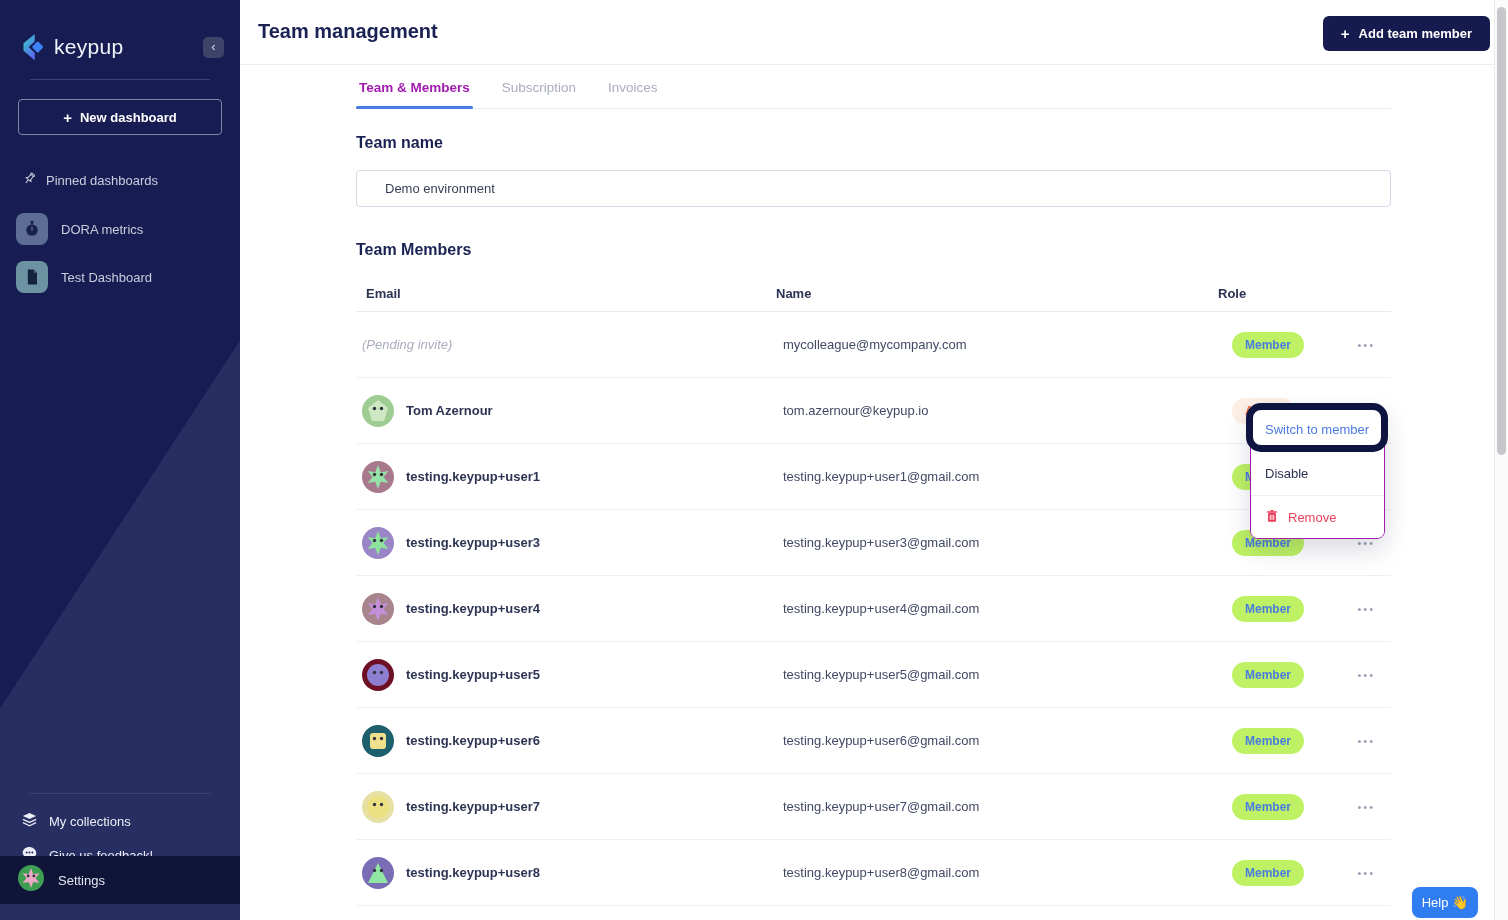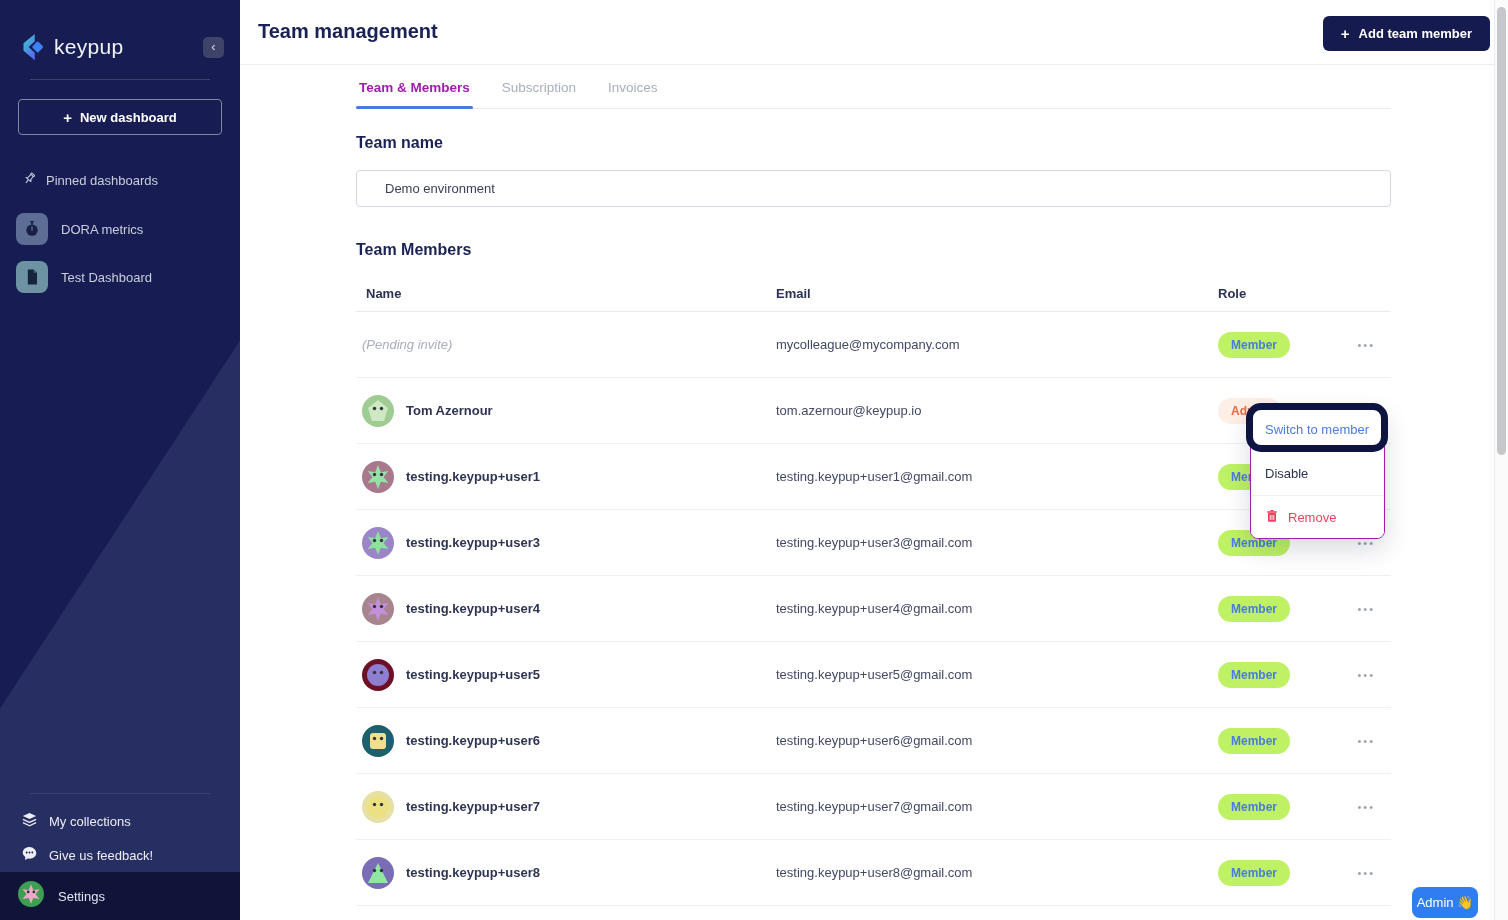--- a/index.html
+++ b/index.html
@@ -18,21 +18,21 @@
   .new-dash-btn { margin:19px 18px 0 18px; height:36px; display:flex; align-items:center; justify-content:center; border:1px solid #80869f; border-radius:4px; color:#fff; font-size:13px; font-weight:600; cursor:pointer; }
   .new-dash-btn .plus { font-size:15px; font-weight:700; margin-right:8px; }
   .pinned-label { margin:36px 0 0 22px; display:flex; align-items:center; gap:9px; color:#c9cddd; font-size:13px; }
   .pinned-list { margin-top:16px; }
   .pinned-item { display:flex; align-items:center; gap:13px; padding:8px 16px; cursor:pointer; }
   .pinned-icon { width:32px; height:32px; border-radius:8px; display:flex; align-items:center; justify-content:center; flex:0 0 auto; }
   .pinned-item-label { color:#c9cddd; font-size:13px; }
   .sidebar-footer { position:absolute; left:0; right:0; bottom:48px; }
   .footer-divider { border-top:1px solid #3c4270; margin:0 30px 10px 30px; }
   .footer-item { display:flex; align-items:center; gap:11px; padding:7px 0 7px 21px; color:#eceef6; font-size:13px; font-weight:500; cursor:pointer; }
-  .settings-row { position:absolute; left:0; right:0; bottom:0; height:48px; background:#0f1438; display:flex; align-items:center; gap:14px; padding-left:18px; cursor:pointer; }
+  .settings-row { position:absolute; left:0; right:0; bottom:16px; height:48px; background:#0f1438; display:flex; align-items:center; gap:14px; padding-left:18px; cursor:pointer; }
   .settings-label { color:#e2e5f0; font-size:13px; }
 
   
   .main { position:absolute; left:240px; top:0; right:14px; bottom:0; background:#fff; }
   .main-header { position:absolute; left:0; right:0; top:0; height:65px; border-bottom:1px solid #ecedf2; background:#fff; }
   .page-title { position:absolute; left:18px; top:20px; font-size:20px; font-weight:700; color:#1a2153; }
   .add-member-btn { position:absolute; right:4px; top:16px; height:35px; padding:0 18px; background:#151b4e; color:#fff; border:none; border-radius:6px; font-size:13px; font-weight:600; display:flex; align-items:center; gap:9px; cursor:pointer; font-family:inherit; }
   .add-member-btn .plus { font-size:15px; font-weight:700; }
 
   .content { position:absolute; left:116px; top:65px; width:1035px; }
@@ -43,21 +43,21 @@
 
   .section-heading { margin-top:25px; font-size:16px; font-weight:700; color:#1a2153; }
   .team-name-input { margin-top:18px; width:100%; height:37px; border:1px solid #d5d9e6; border-radius:4px; padding:0 28px; font-size:13px; color:#3a3f55; font-family:inherit; outline:none; background:#fff; }
   .members-heading { margin-top:34px; }
 
   .table { margin-top:17px; }
   .t-head, .t-row { display:grid; grid-template-columns:420px 442px 1fr 60px; align-items:center; }
   .t-head { height:36px; border-bottom:1px solid #e7e9ef; }
   .t-head .t-col { font-size:13px; font-weight:600; color:#2b3152; }
   .t-head .t-col:first-child { padding-left:10px; }
-  .t-row { height:66px; border-bottom:1px solid #eef0f4; }
+  .t-row { height:66px; border-bottom:1px solid #eef0f4;gap:7px; }
   .name-cell { display:flex; align-items:center; gap:12px; padding-left:6px; }
   .avatar { width:32px; height:32px; flex:0 0 auto; }
   .member-name { font-size:13px; font-weight:700; color:#2e3453; }
   .pending-name { font-size:13px; font-style:italic; color:#a9adbd; }
   .email-cell { font-size:13px; color:#424965; }
   .badge { display:inline-block; padding:6px 13px; border-radius:14px; font-size:12px; font-weight:700; }
   .badge.member { background:#bef264; color:#4a7be0; }
   .badge.admin { background:#fdeee6; color:#ee6a41; }
   .dots-btn { background:none; border:none; color:#9aa0b4; font-size:11px; letter-spacing:2px; cursor:pointer; padding:6px 2px; justify-self:end; margin-right:14px; font-family:inherit; }
 
@@ -188,22 +188,22 @@
         <div class="tab">Invoices</div>
       </div>
 
     <div class="section-heading">Team name</div>
     <input class="team-name-input" value="Demo environment" style="">
 
     <div class="section-heading members-heading">Team Members</div>
 
     <div class="table">
       <div class="t-head" id="t-head">
+          <div class="t-col">Email</div>
           <div class="t-col">Name</div>
-          <div class="t-col">Email</div>
           <div class="t-col">Role</div>
           <div></div>
         </div>
       <div id="t-body">
           <div class="t-row">
             <div class="name-cell">
               <span class="pending-name">(Pending invite)</span>
             </div>
             <div class="email-cell">mycolleague@mycompany.com</div>
             <div><span class="badge member">Member</span></div>
@@ -348,13 +348,13 @@
           <line x1="10" y1="6.8" x2="10" y2="12.4" stroke="#fff" stroke-width="1"></line>
         </svg></span>
       <span>Remove</span>
     </div>
   </div>
 <div class="highlight-ring"></div>
 
 <div class="scrollbar">
   <div class="scroll-thumb"></div>
 </div>
-<button class="help-btn">Admin 👋</button>
+<button class="help-btn">Help 👋</button>
 
 </body></html>

